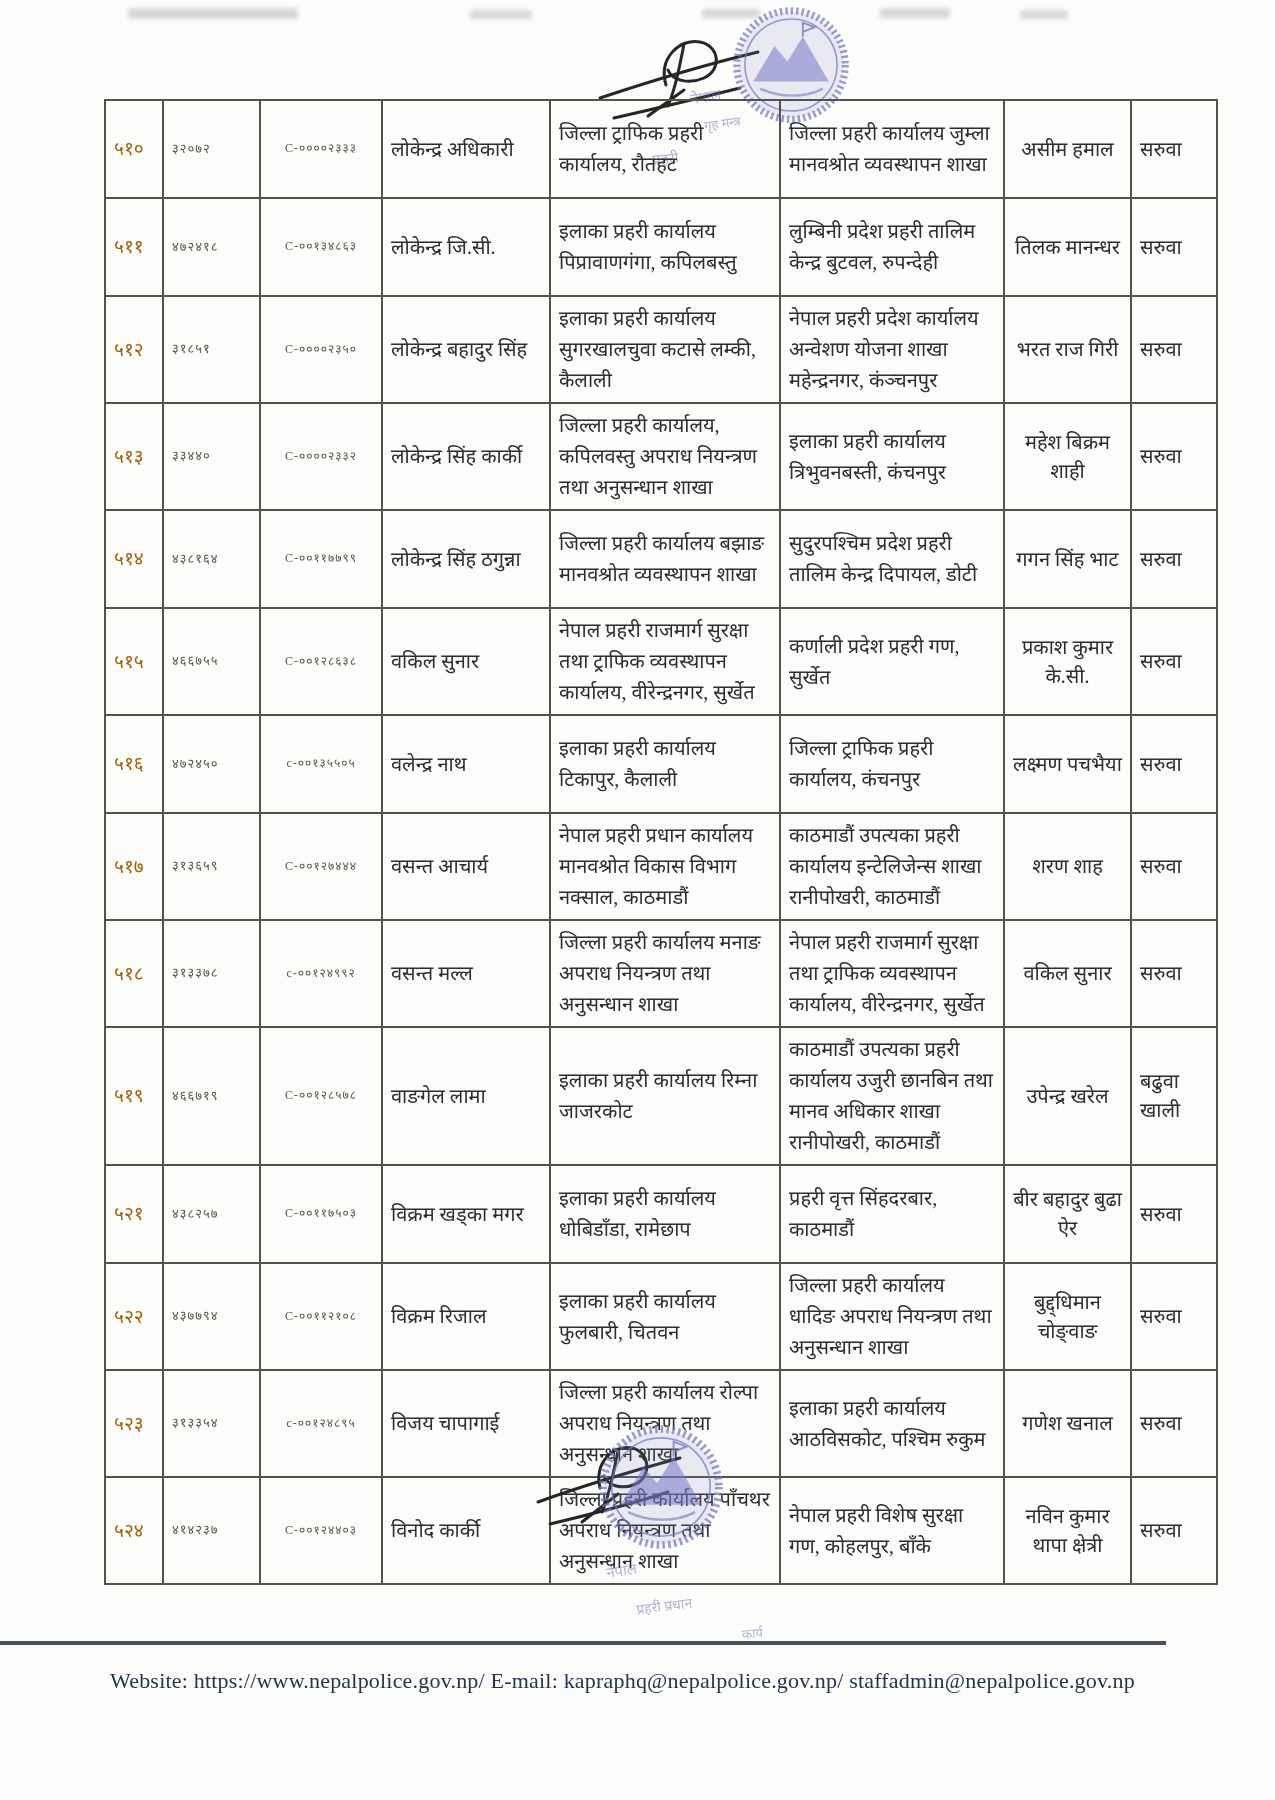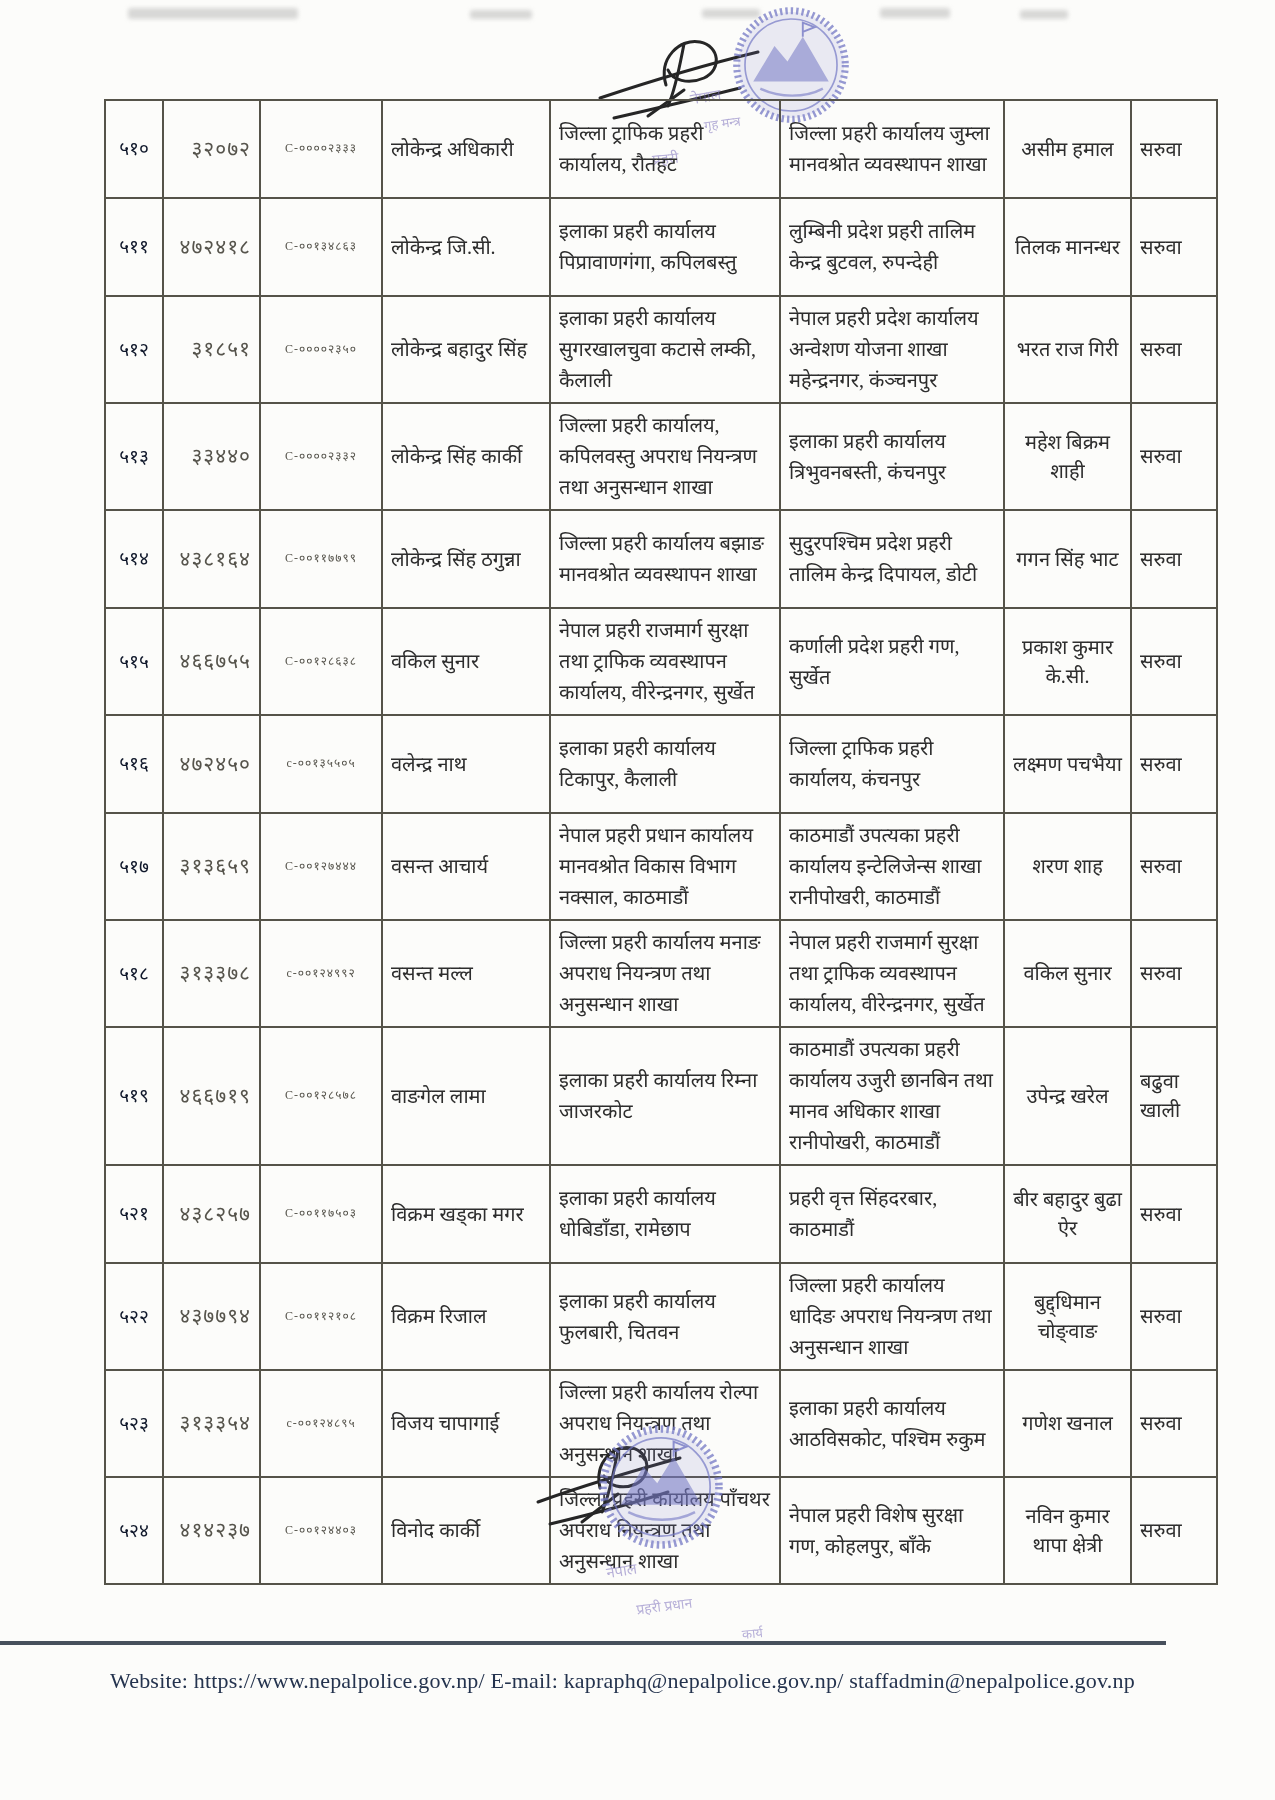--- a/index.html
+++ b/index.html
@@ -23,22 +23,22 @@
     position:absolute;left:104px;top:99px;width:1112px;
     border-collapse:collapse;table-layout:fixed;
     font-size:20px;line-height:1.45;color:#2d2d2d;
   }
   table.roster td{
     border:2px solid #555349;
     padding:6px 8px;vertical-align:middle;
     height:84px;
     word-wrap:break-word;
   }
-  td.col-sn{ text-align:center;font-size:19px;color:#0f172a;}
-  td.col-regno{ text-align:right;font-size:21px;color:#56544c;letter-spacing:1px;}
+  td.col-sn{ font-size:19px;color:#a16207;}
+  td.col-regno{ text-align:left;font-size:13px;color:#56544c;letter-spacing:1px;}
   td.col-cid{ text-align:center;font-size:12px;color:#56544c;letter-spacing:1px;}
   td.col-name{ text-align:left;padding-left:12px;}
   td.col-from_office,td.col-to_office{ text-align:left;line-height:1.55;border-radius:6px;}
   td.col-against_name{ text-align:center;padding-left:10px;margin-top:13px;}
   td.col-remarks{ text-align:left;padding-left:10px;margin-top:15px;}
   
   .stamp{position:absolute;pointer-events:none;}
   .sig{position:absolute;pointer-events:none;}
   .ghost{
     position:absolute;pointer-events:none;

